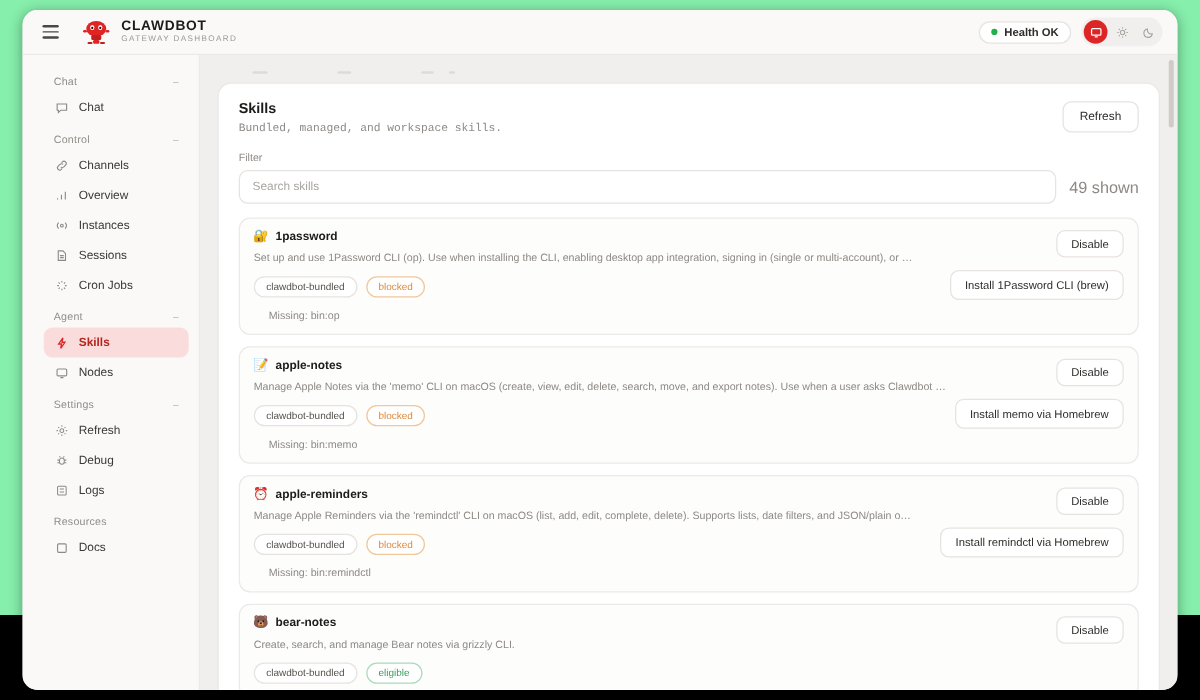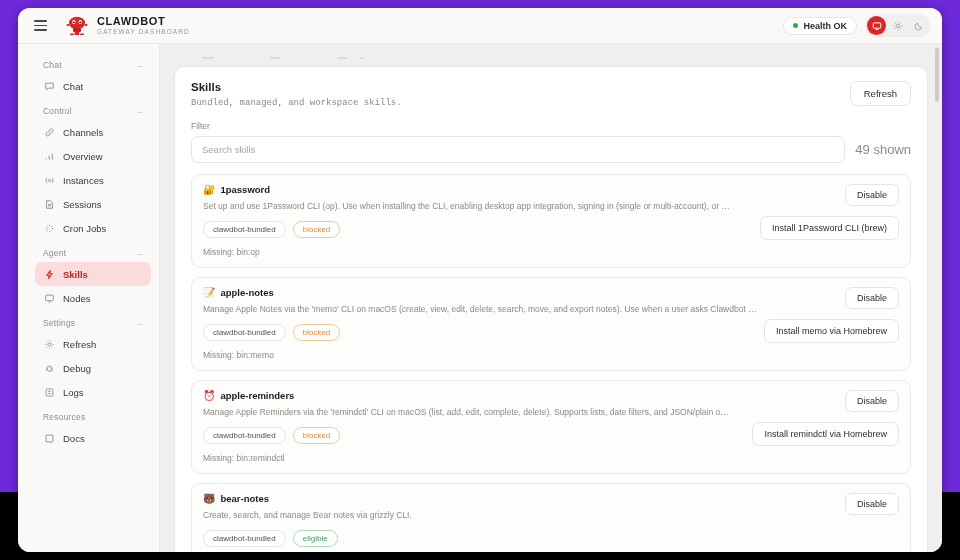--- a/index.html
+++ b/index.html
@@ -4,21 +4,21 @@
 <style>
   * { box-sizing: border-box; margin: 0; padding: 0; }
   html, body {
     width: 960px; height: 560px;
     background: #000;
     font-family: "Liberation Sans", sans-serif;
     overflow: hidden;
   }
   .desktop {
     width: 960px; height: 492px;
-    background: #6d28d9;
+    background: #86efac;
     display: flex; align-items: center; justify-content: center;
   }
   .window {
     position: absolute;
     left: 18px; top: 8px;
     width: 924px; height: 544px;
     background: #f6f5f4;
     border-radius: 12px;
     overflow: hidden;
     display: flex; flex-direction: column;
@@ -158,21 +158,21 @@
   .skill-name { font-size: 9.5px; font-weight: bold; color: #1d1b19; display: flex; align-items: center; gap: 5px; }
   .skill-emoji { font-size: 10px; line-height: 1; }
   .skill-desc { font-size: 8.5px; color: #8d8985; margin-top: 6px; line-height: 1.3; padding-right: 120px; }
   .badges { display: flex; align-items: center; gap: 7px; margin-top: 9px; }
   .badge {
     border-radius: 999px; padding: 3px 9px;
     font-size: 8px; border: 1px solid #e6e3e0; color: #55514d; background: #fff;
   }
   .badge.blocked { color: #e08a3c; border-color: #f0c89a; }
   .badge.eligible { color: #3a9e5c; border-color: #a8dcb8; }
-  .missing { font-size: 8.5px; color: #8d8985; margin-top: 9px; }
+  .missing { font-size: 8.5px; color: #8d8985; margin-top: 9px; margin-left: 12px; }
 
   .disable-btn {
     position: absolute; right: 11px; top: 9px;
     border: 1px solid #e6e3e0; background: #fff;
     border-radius: 7px; padding: 5px 11px;
     font-size: 9px; color: #2f2d2b; cursor: pointer;
   }
   .install-btn {
     position: absolute; right: 11px; top: 41px;
     border: 1px solid #e6e3e0; background: #fff;

